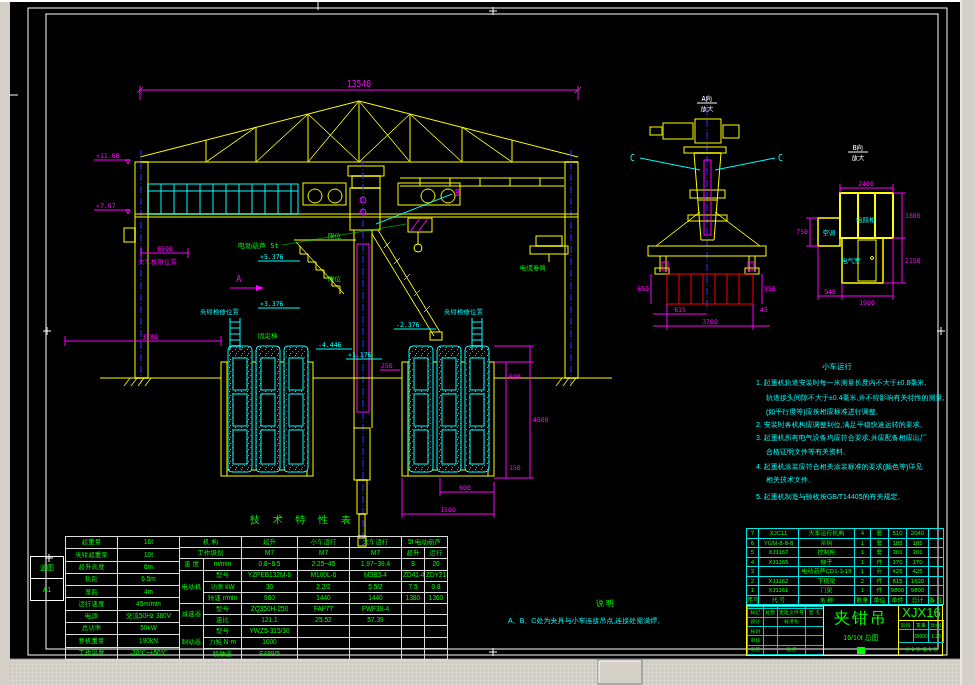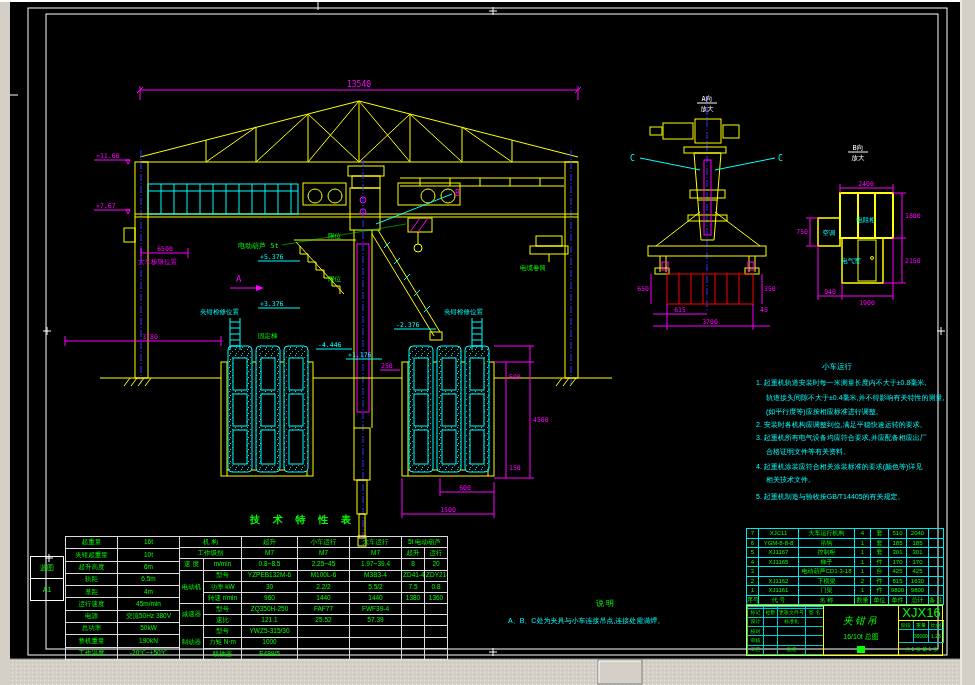--- a/index.html
+++ b/index.html
@@ -11,42 +11,42 @@
   .mid{text-anchor:middle}.end{text-anchor:end}
   .overlay{position:absolute;color:#00ff00;}
   
   #notes{left:752px;top:356px;width:212px;height:150px;font-size:7px;color:#00ffff;line-height:1;}
   #notes .nt{position:absolute;left:0;white-space:nowrap;}
   #notes .ttl{color:#00ffff;left:70px;font-size:7.5px;}
   
   #remark-title{left:596px;top:598px;font-size:8px;letter-spacing:2px;}
   #remark-line{left:508px;top:616px;font-size:7px;color:#00ffff;white-space:nowrap;}
   
-  #spec-title{left:250px;top:513px;font-size:10px;font-weight:bold;letter-spacing:5px;}
+  #spec-title{left:250px;top:513px;font-size:10px;font-weight:normal;letter-spacing:5px;}
   #spec{left:65px;top:536px;display:flex;}
   table{border-collapse:collapse;table-layout:fixed;}
   #spec table{height:124px;}
   #spec td{border:1px solid #dcdcdc;color:#00ff00;font-size:6.5px;line-height:1;
            padding:0 1px;text-align:center;white-space:nowrap;overflow:hidden;}
   #spec .tL{width:114px}
   #spec .tR{width:268px;margin-left:-1px}
   
   #parts{left:746px;top:528px;}
   #parts table{width:197px;height:77px;}
   #parts td{border:1px solid #00e5e5;color:#00ff00;font-size:6px;line-height:1;
             padding:0;text-align:center;white-space:nowrap;overflow:hidden;}
   
   #tblock{left:746px;top:605px;width:197px;height:51px;border:1px solid #ffff00;box-sizing:border-box;}
   #tb-left{position:absolute;left:0;top:0;width:76px;height:49px;}
   #tb-left table{width:76px;height:49px;}
   #tb-left td{border:1px solid #00cccc;color:#00ff00;font-size:5px;line-height:1;padding:0;
               text-align:center;white-space:nowrap;overflow:hidden;}
   #tb-center{position:absolute;left:76px;top:0;width:76px;height:49px;border-left:1px solid #ffff00;
              border-right:1px solid #ffff00;box-sizing:border-box;text-align:center;}
-  #tb-title1{margin-top:8px;font-size:10px;color:#00ff00;letter-spacing:2px;font-style:italic;}
+  #tb-title1{margin-top:2px;font-size:16px;color:#00ff00;letter-spacing:2px;}
   #tb-title2{margin-top:4px;font-size:7px;color:#00ff00;}
   #tb-stamp{width:8px;height:7px;background:#00ff00;margin:4px auto 0;}
   #tb-right{position:absolute;left:152px;top:0;width:45px;height:49px;font-size:5px;color:#00ff00;}
   #tb-no{height:14px;line-height:14px;text-align:center;font-size:13px;border-bottom:1px solid #ffff00;}
   #tb-grid{display:flex;height:8px;border-bottom:1px solid #00cccc;}
   #tb-grid div{flex:1;border-right:1px solid #00cccc;text-align:center;line-height:8px;overflow:hidden;}
   #tb-vals{display:flex;height:12px;border-bottom:1px solid #00cccc;}
   #tb-vals div{flex:1;border-right:1px solid #00cccc;text-align:center;line-height:12px;overflow:hidden;}
   #tb-sheets{height:12px;line-height:12px;text-align:center;overflow:hidden;}
   

